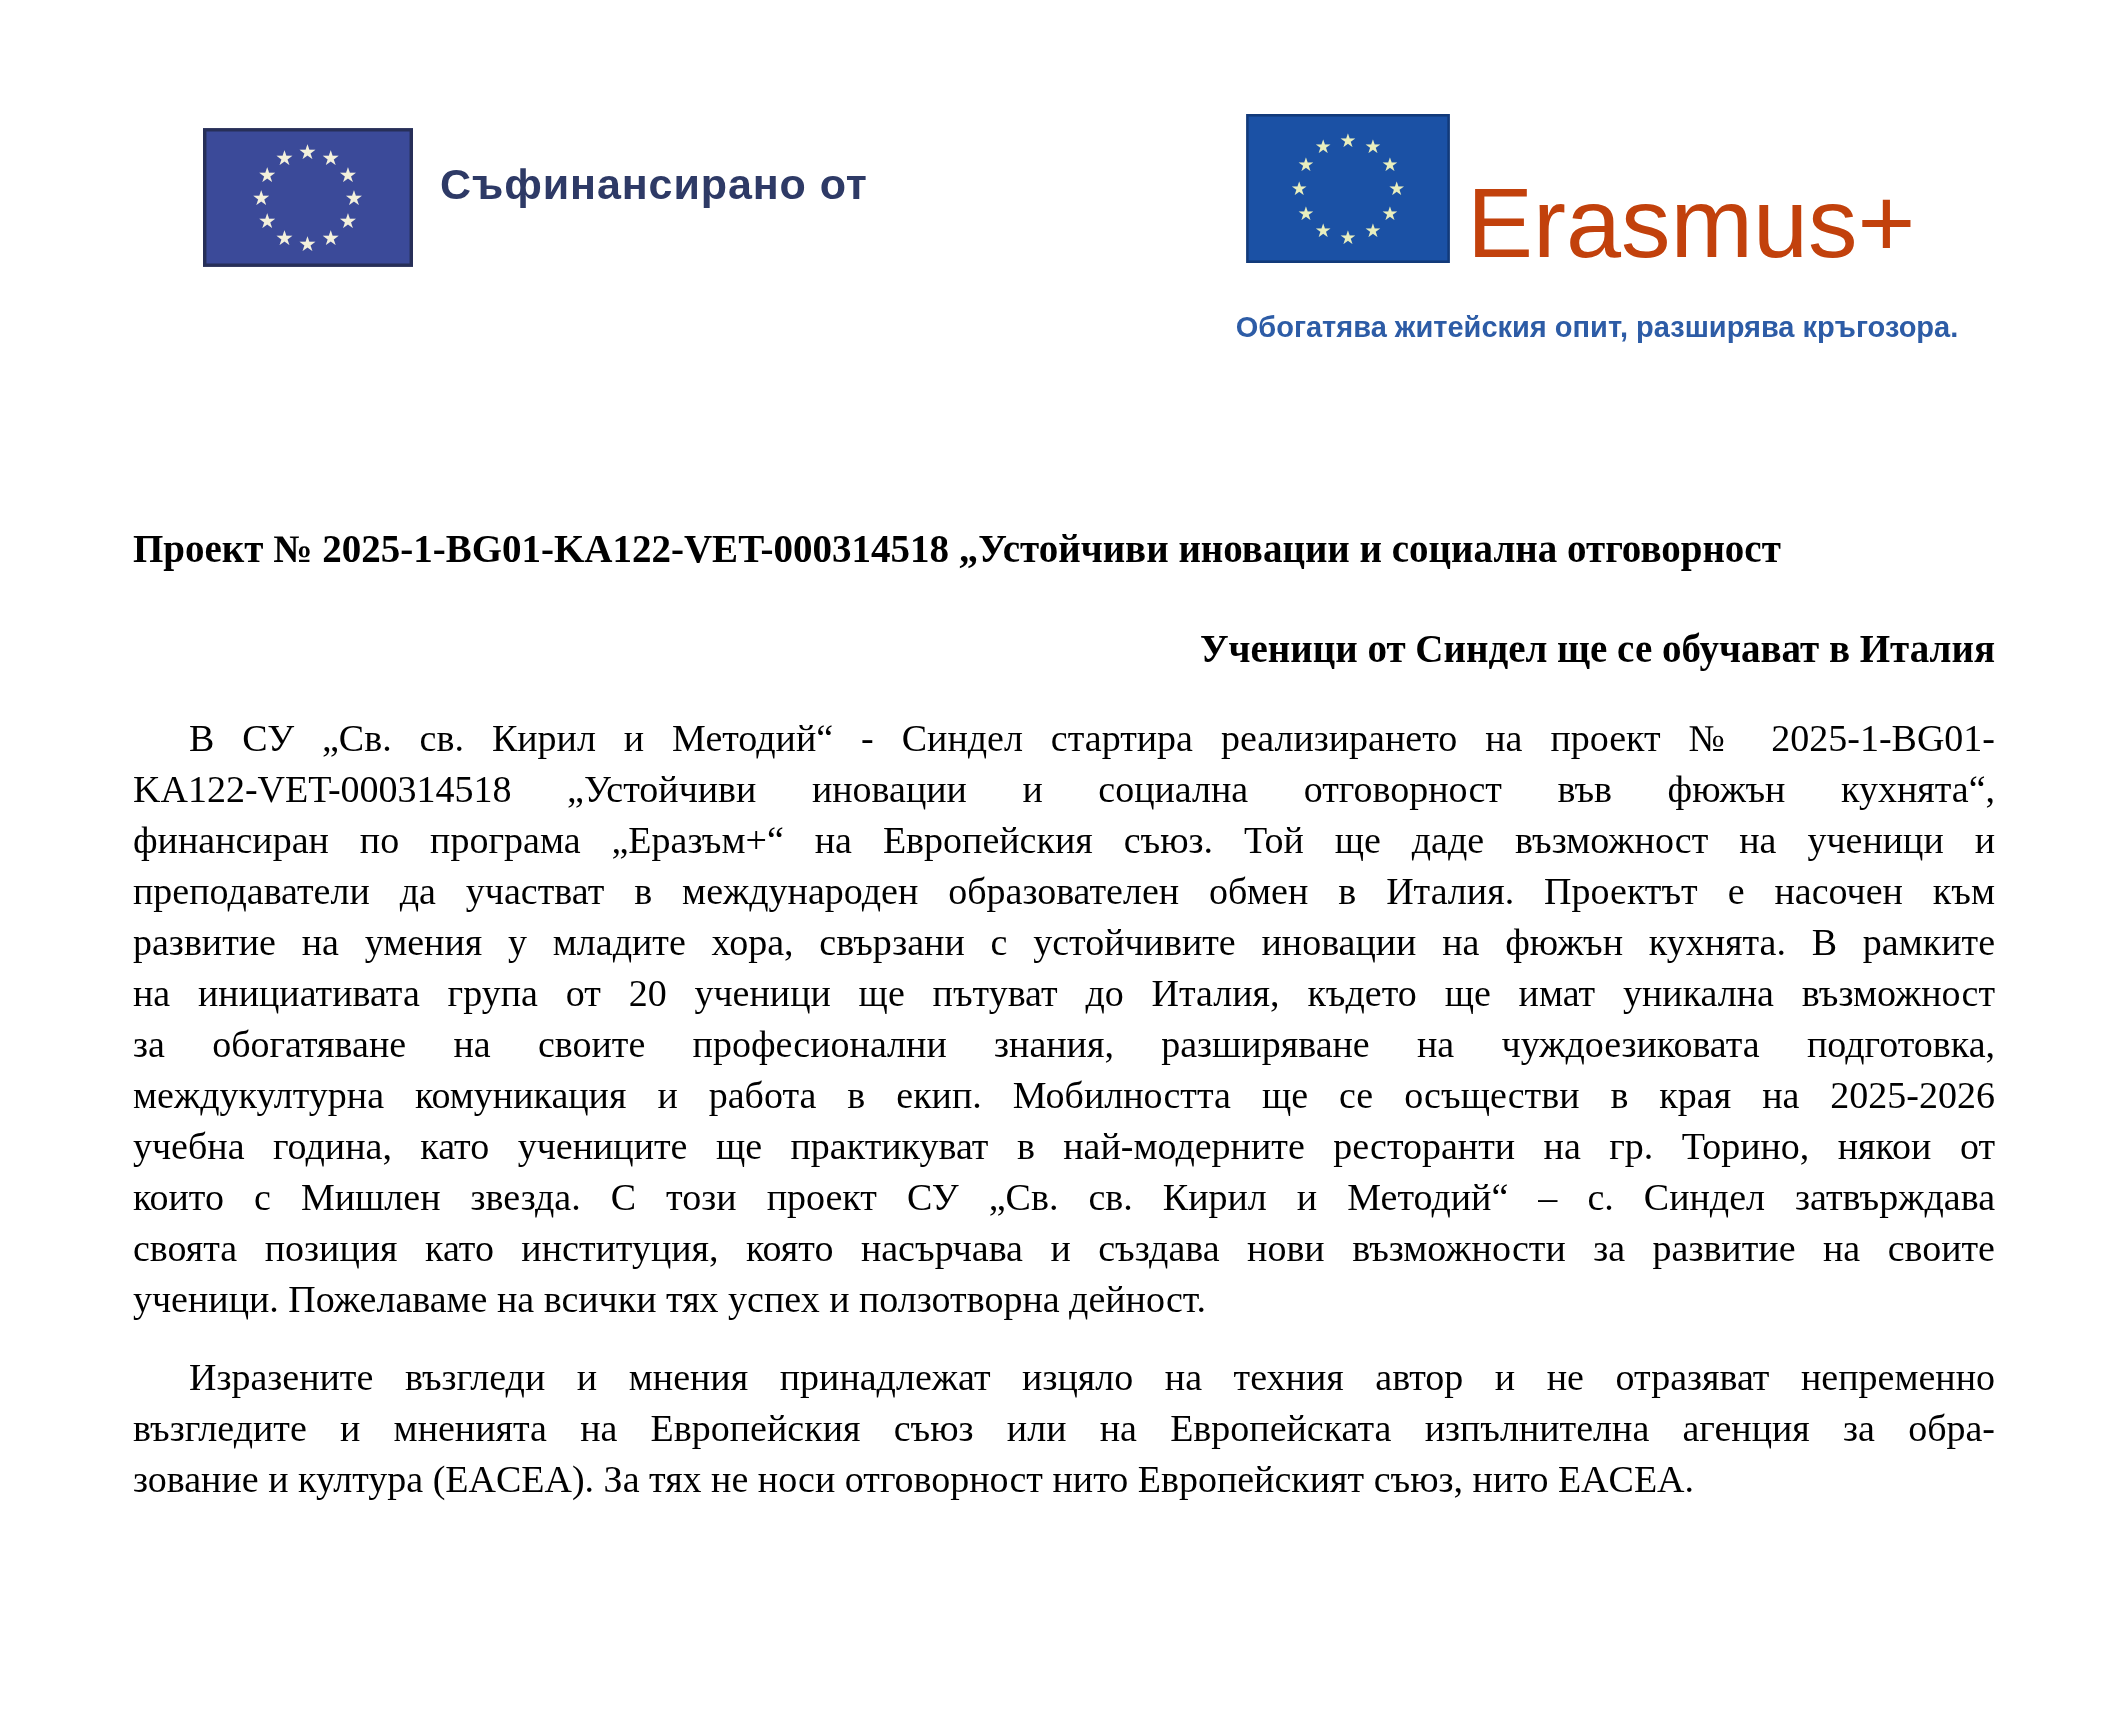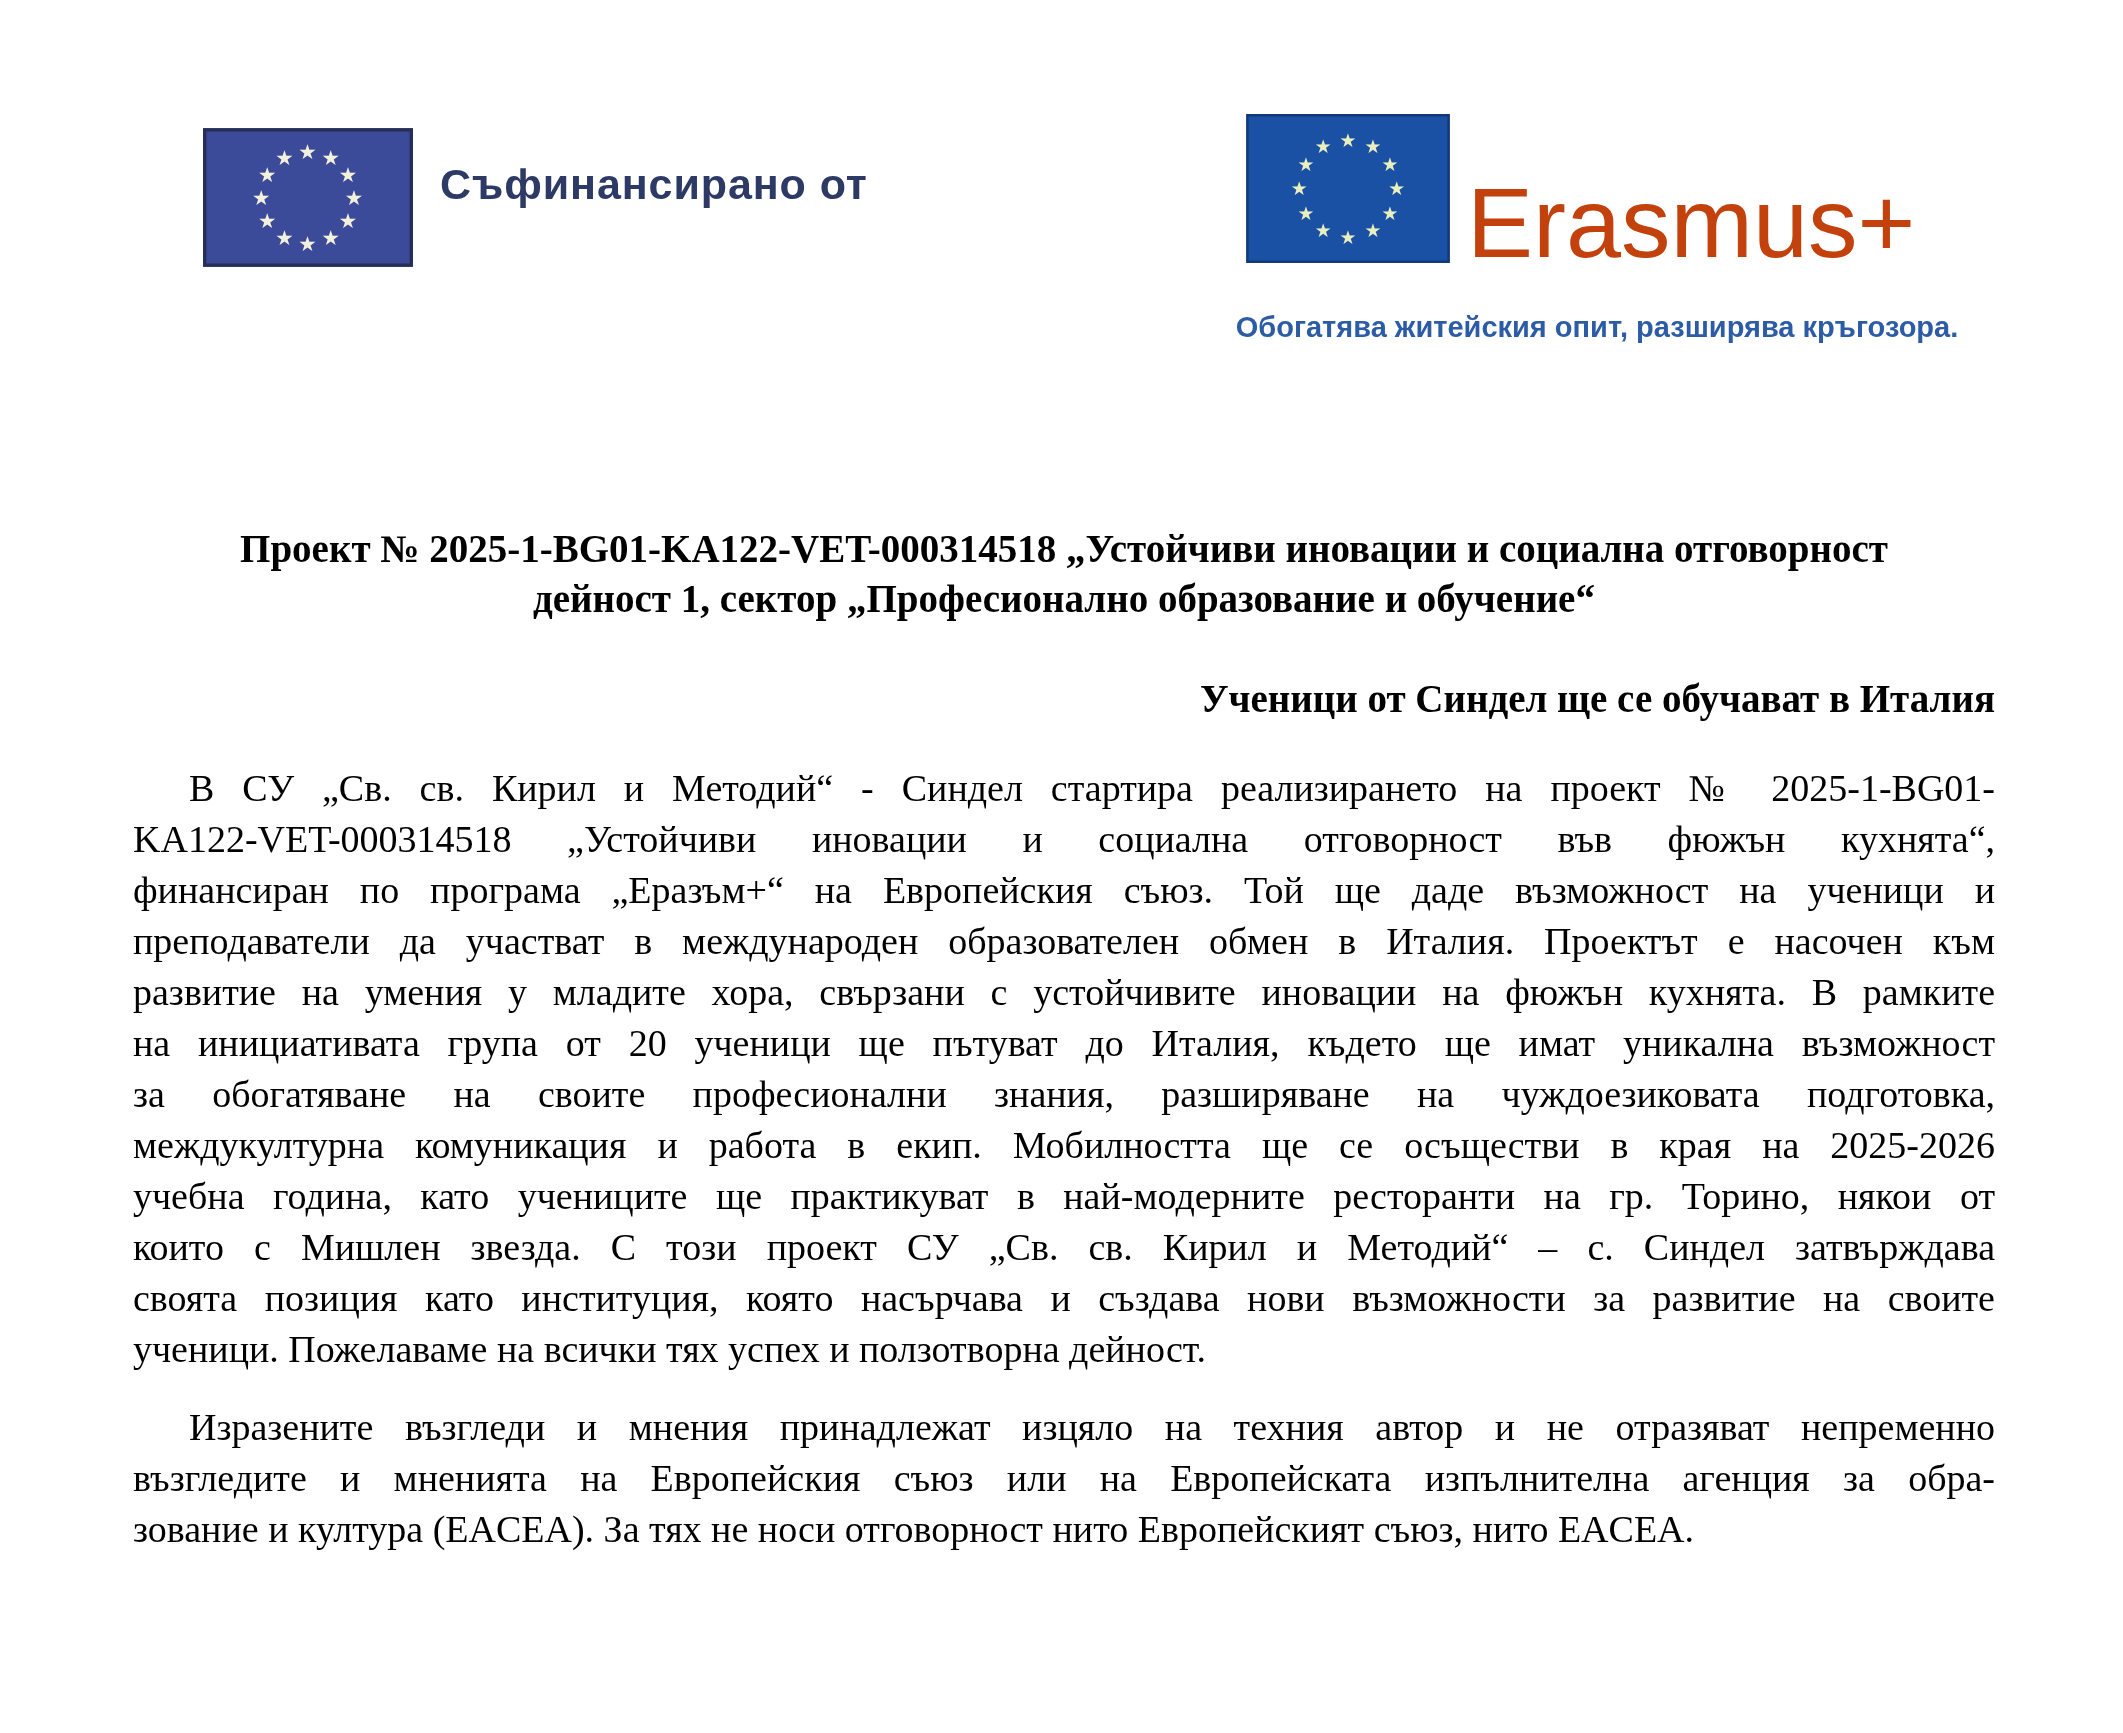--- a/index.html
+++ b/index.html
@@ -62,21 +62,20 @@
   }
 
   
   .content {
     position: absolute;
     left: 133px;
     top: 524px;
     width: 1862px;
   }
   .title-line {
-    text-align: center;
     font-weight: bold;
     font-size: 39px;
     line-height: 50px;
   }
   .heading {
     margin-top: 50px;
     text-align: right;
     font-weight: bold;
     font-size: 39px;
     line-height: 50px;
@@ -136,21 +135,20 @@
       </svg>
       <div class="erasmus-word">Erasmus+</div>
     </div>
     <div class="erasmus-tagline">Обогатява житейския опит, разширява кръгозора.</div>
   </div>
 
   <div class="content">
 
     <div>
       <div class="title-line">Проект № 2025-1-BG01-KA122-VET-000314518 „Устойчиви иновации и социална отговорност</div>
-      <div class="title-line">дейност 1, сектор „Професионално образование и обучение“</div>
     </div>
 
     <div class="heading">Ученици от Синдел ще се обучават в Италия</div>
 
     <div class="para">
       <div class="jline indent">В СУ „Св. св. Кирил и Методий“ - Синдел стартира реализирането на проект № 2025-1-BG01-</div>
       <div class="jline">KA122-VET-000314518 „Устойчиви иновации и социална отговорност във фюжън кухнята“,</div>
       <div class="jline">финансиран по програма „Еразъм+“ на Европейския съюз. Той ще даде възможност на ученици и</div>
       <div class="jline">преподаватели да участват в международен образователен обмен в Италия. Проектът е насочен към</div>
       <div class="jline">развитие на умения у младите хора, свързани с устойчивите иновации на фюжън кухнята. В рамките</div>

